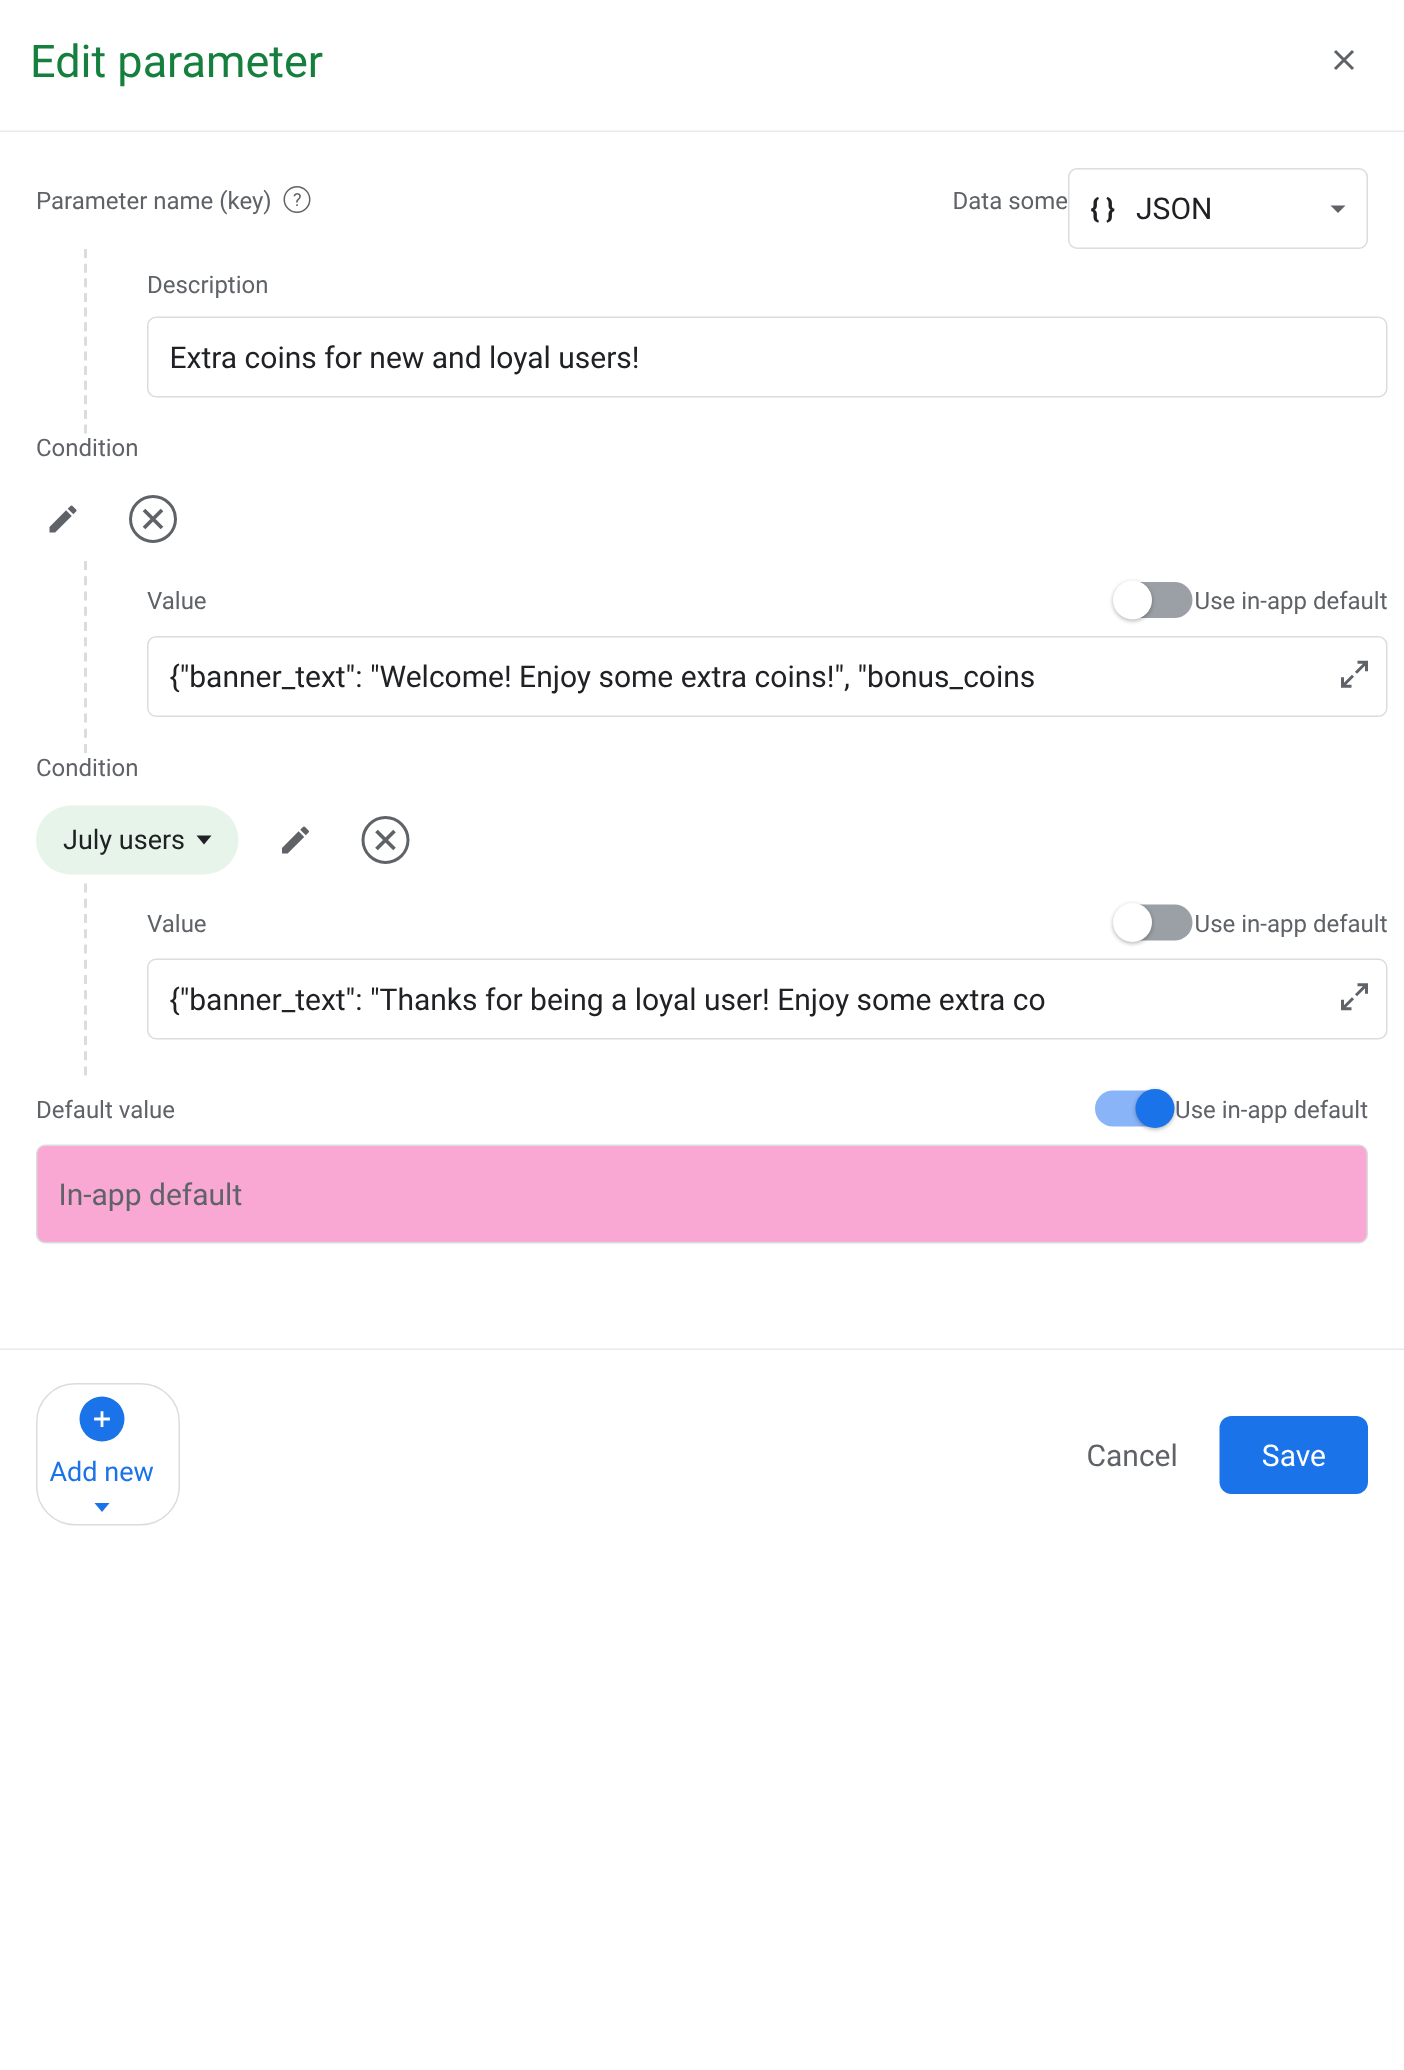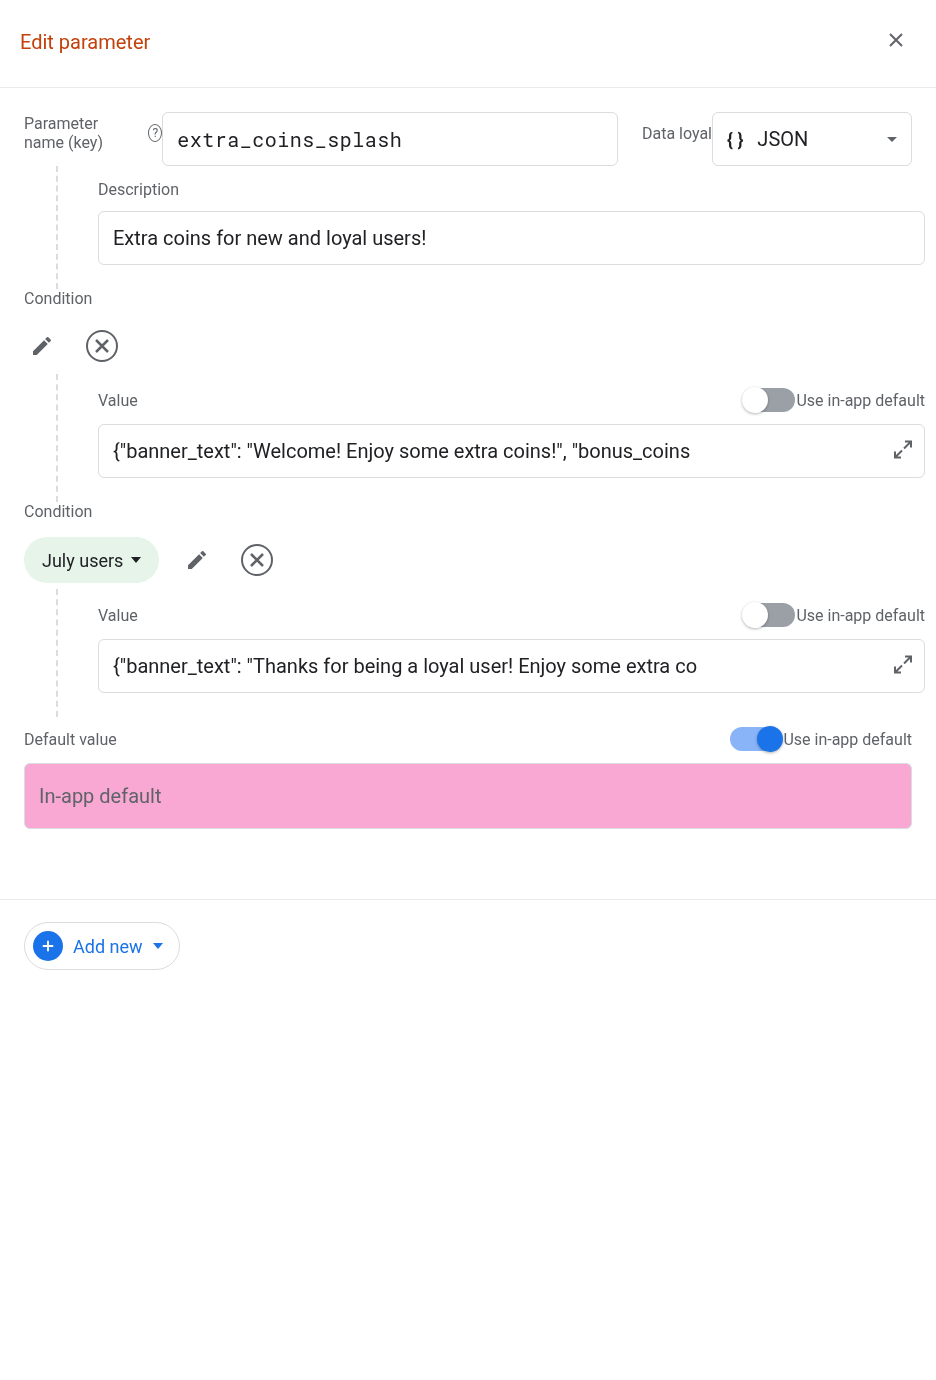--- a/index.html
+++ b/index.html
@@ -9,23 +9,23 @@
     background: #fff;
     width: 936px;
   }
   .header {
     display: flex;
     justify-content: space-between;
     align-items: center;
     padding: 20px 20px 24px;
   }
   .header h1 {
-    font-size: 20px;
+    font-size: 30px;
     font-weight: 400;
-    color: #c2410c;
+    color: #15803d;
   }
   .close-btn {
     background: none;
     border: none;
     cursor: pointer;
     padding: 8px;
     color: #5f6368;
   }
   .close-btn svg { width: 24px; height: 24px; }
   .divider { height: 1px; background: #e8eaed; }
@@ -221,20 +221,21 @@
     align-items: center;
     gap: 10px;
     border: 1px solid #dadce0;
     border-radius: 26px;
     background: #fff;
     padding: 8px 16px 8px 8px;
     cursor: pointer;
     color: #1a73e8;
     font-size: 18px;
     font-family: inherit;
+    flex-direction: column;
   }
   .add-circle {
     width: 30px; height: 30px;
     background: #1a73e8;
     border-radius: 50%;
     display: inline-flex;
     align-items: center; justify-content: center;
     color: #fff;
   }
   .footer-right { margin-left: auto; display: flex; gap: 28px; align-items: center; }
@@ -265,24 +266,23 @@
 <div class="divider"></div>
 
 <div class="content">
 
   <div class="row">
     <div class="field grow">
       <div class="label">
         <span>Parameter name (key)</span>
         <span class="help-icon">?</span>
       </div>
-      <input class="input mono" value="extra_coins_splash" style="">
     </div>
     <div class="field">
-      <div class="label">Data loyal</div>
+      <div class="label">Data some</div>
       <div class="select">
         <span class="type-icon">{ }</span>
         <span class="type-label">JSON</span>
         <span class="dropdown-arrow"></span>
       </div>
     </div>
   </div>
 
   <div class="subsection">
     <div class="sub-inner">
@@ -380,13 +380,17 @@
 <div class="footer">
   <button class="add-new-btn">
     <span class="add-circle">
       <svg viewBox="0 0 24 24" width="18" height="18" fill="none" stroke="currentColor" stroke-width="2.5">
           <path d="M12 5v14M5 12h14"></path>
         </svg>
     </span>
     <span>Add new</span>
     <span class="arrow-sm"></span>
   </button>
+  <div class="footer-right">
+    <button class="cancel-btn">Cancel</button>
+    <button class="save-btn">Save</button>
+  </div>
 </div>
 
 </body></html>

